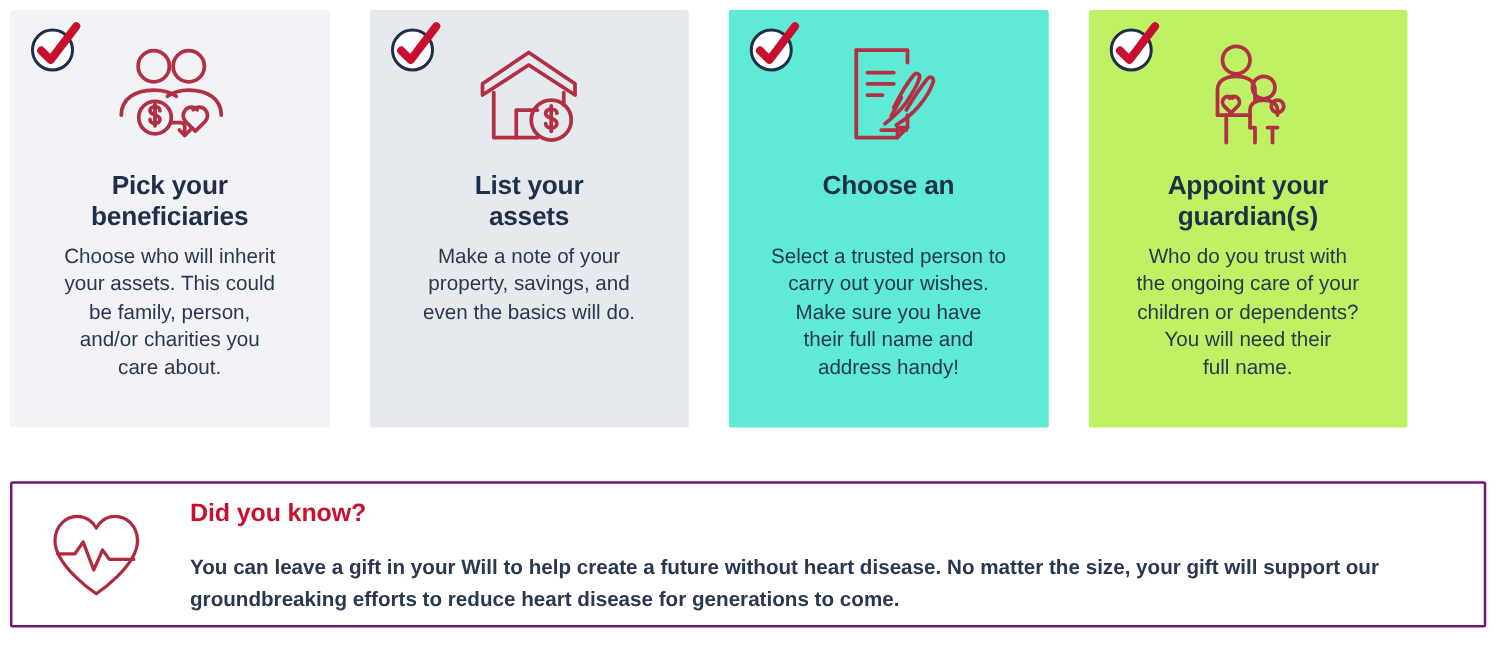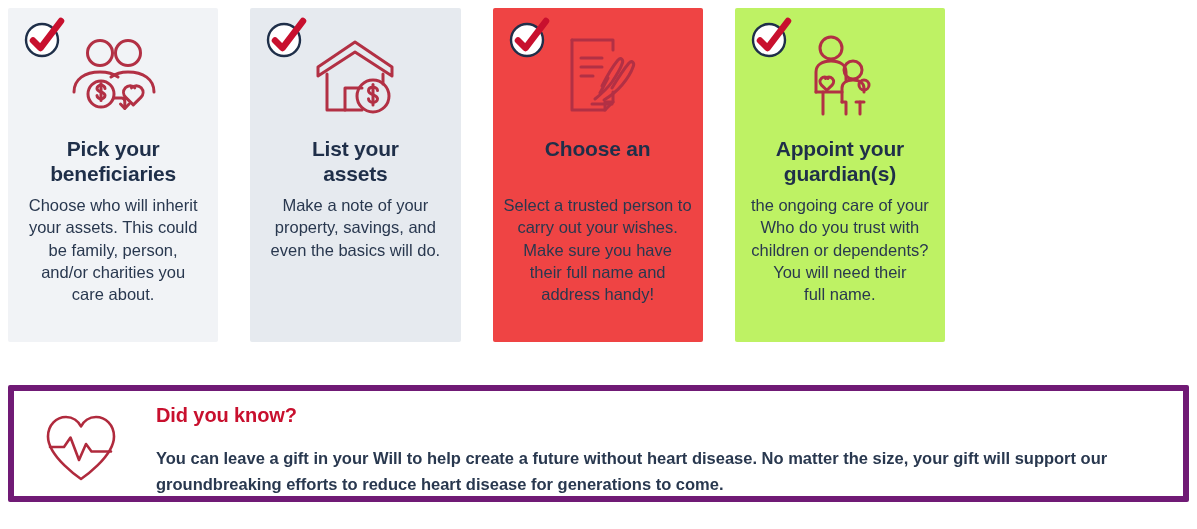--- a/index.html
+++ b/index.html
@@ -9,21 +9,21 @@
     font-family:"Liberation Sans","DejaVu Sans",sans-serif;
     overflow:hidden;
     -webkit-font-smoothing:antialiased;
   }
   .page{position:relative;width:1197px;height:529px;}
 
   
   .cards{
     position:absolute;
     left:8px;top:8px;
-    width:937px;height:334px;
+    width:1118px;height:334px;
     display:flex;
     gap:32px;
   }
   .card{
     position:relative;
     flex:1 1 0;
     border-radius:2px;
     box-sizing:border-box;
     padding:0;
     overflow:visible;
@@ -61,21 +61,21 @@
     font-weight:400;
   }
 
   
   .dyk{
     position:absolute;
     left:8px;top:385px;
     width:1181px;height:117px;
     box-sizing:border-box;
     background:#ffffff;
-    border:6px solid #701a75;
+    border:2px solid #701a75;
     border-radius:2px;
   }
   .dyk-icon{
     position:absolute;
     left:30px;top:22px;
     width:74px;height:70px;
   }
   .dyk-title{
     position:absolute;
     left:142px;top:11px;
@@ -163,21 +163,21 @@
         <div>List your</div>
         <div>assets</div>
       </div>
       <div class="card-body">
         <div>Make a note of your</div>
         <div>property, savings, and</div>
         <div>even the basics will do.</div>
       </div>
     </div>
 
-    <div class="card" style="background:#ef4444;text-decoration:underline;">
+    <div class="card" style="background:#5eead4;text-decoration:underline;">
       <span class="check-badge">
         <svg viewBox="0 0 48 48" width="48" height="48">
           <circle cx="22" cy="26" r="16" fill="#ffffff" stroke="#1f2f49" stroke-width="2.4"></circle>
           <path d="M13 26.5 L20.5 34 L41 7" fill="none" stroke="#c8102e" stroke-width="6.5" stroke-linecap="round" stroke-linejoin="round"></path>
         </svg>
       </span>
       <span class="card-icon">
         <svg viewBox="0 0 96 82" width="96" height="82">
           <g fill="none" stroke="#b23044" stroke-width="3" stroke-linecap="round" stroke-linejoin="round">
             <path d="M22 4 L63 4 L63 14"></path>
@@ -227,22 +227,22 @@
             <path d="M64 66 L72 66"></path>
             <circle cx="72" cy="49" r="5"></circle>
           </g>
         </svg>
       </span>
       <div class="card-title">
         <div>Appoint your</div>
         <div>guardian(s)</div>
       </div>
       <div class="card-body">
+        <div>Who do you trust with</div>
         <div>the ongoing care of your</div>
-        <div>Who do you trust with</div>
         <div>children or dependents?</div>
         <div>You will need their</div>
         <div>full name.</div>
       </div>
     </div>
 
   </div>
 
   <div class="dyk">
     <span class="dyk-icon">

